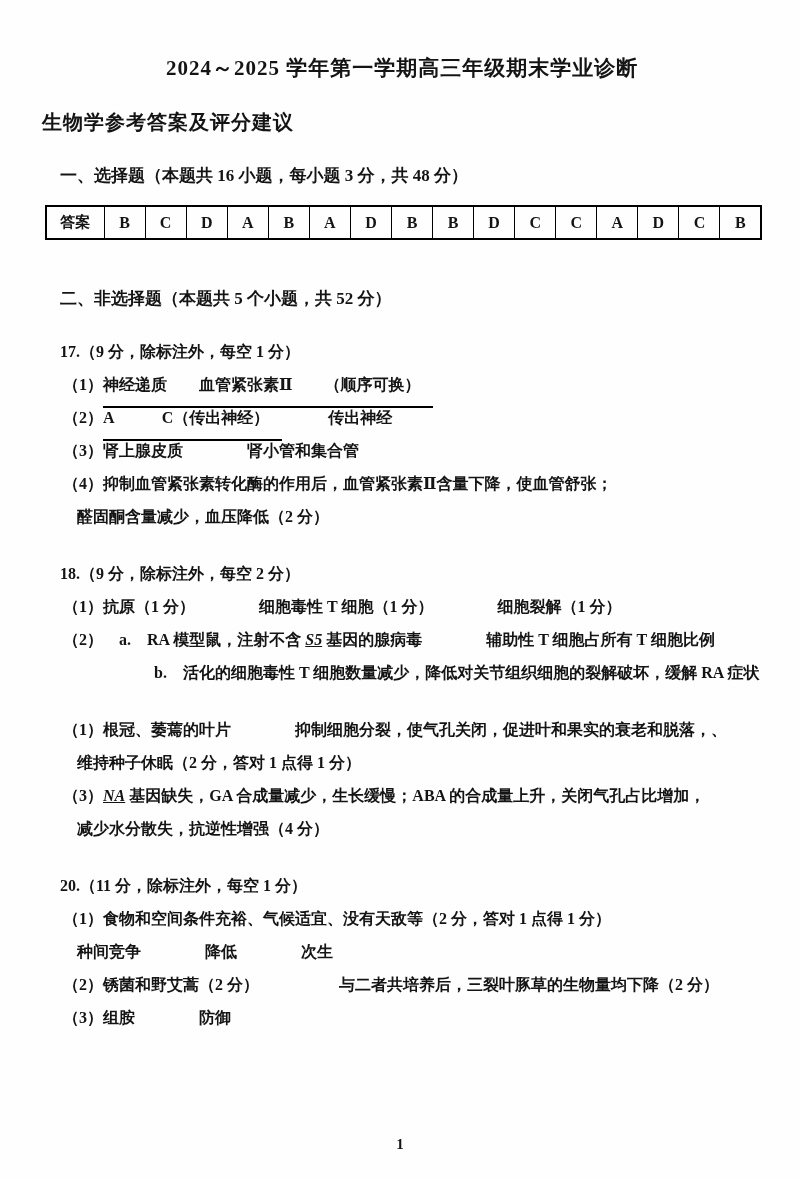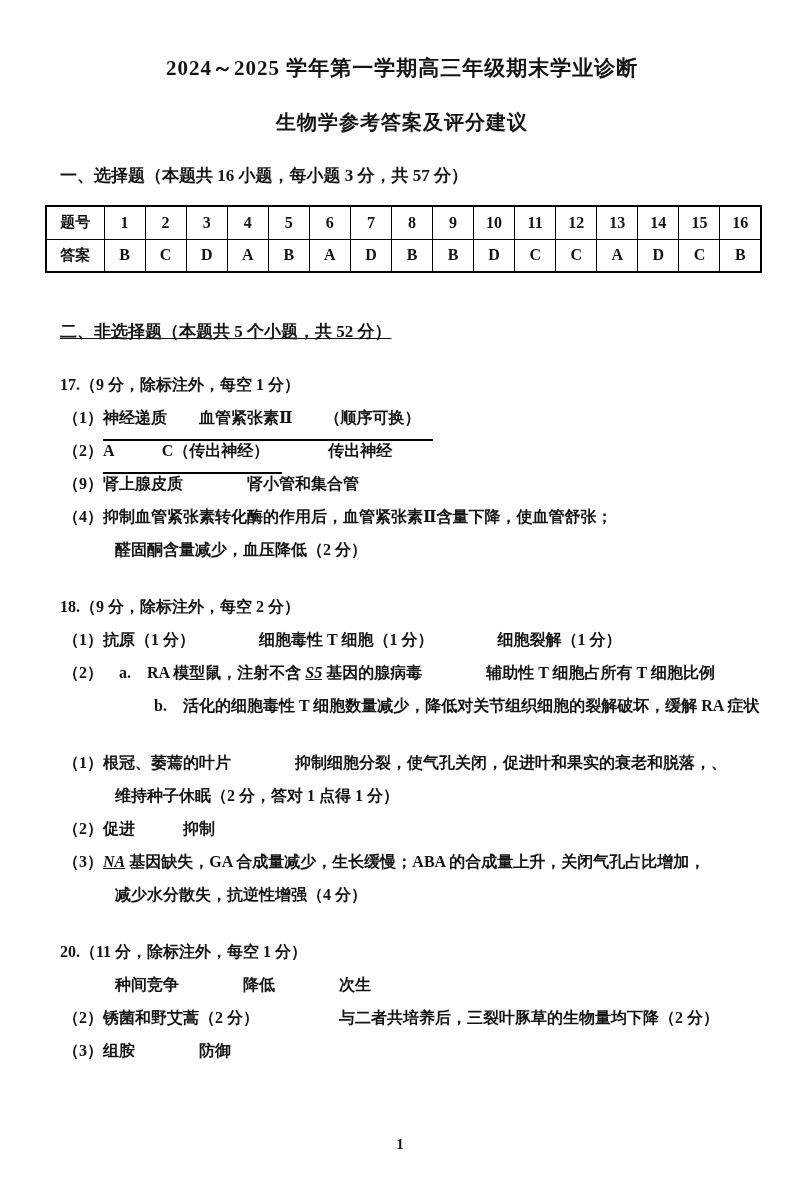--- a/index.html
+++ b/index.html
@@ -22,31 +22,29 @@
   }
   .doc-title {
     margin: 10px 0 0 0;
     font-size: 21px;
     text-align: center;
     letter-spacing: 1px;
   }
   .doc-subtitle {
     margin: 27px 0 0 0;
     font-size: 20px;
-    text-align: center;
     letter-spacing: 1px;
   }
   .sec-heading {
     margin: 28px 0 0 18px;
     font-size: 17px;
     line-height: 24px;
   }
   .sec-heading.second {
     margin-top: 47px;
-    text-decoration: underline;
   }
   table.answers {
     border-collapse: collapse;
     margin: 17px 0 0 3px;
     width: 717px;
     border: 2px solid #000;
     table-layout: fixed;
   }
   table.answers td {
     border: 1px solid #000;
@@ -54,21 +52,21 @@
     vertical-align: middle;
     height: 33px;
     font-size: 16px;
     font-weight: 700;
     padding: 0;
   }
   table.answers td.hdr { width: 58px; font-size: 15px; }
   .q { margin-top: 24px; font-size: 16px; }
   .q .qline  { line-height: 33px; margin-left: 18px; }
   .q .aline  { line-height: 33px; margin-left: 21px; }
-  .q .cont   { margin-left: 63px; padding-left: 10px; }
+  .q .cont   { margin-left: 25px; padding-left: 10px; }
   .q .cont-b { margin-left: 112px; }
   .q:first-of-type { margin-top: 1px; }
   .u {
     border-bottom: 2px solid #000;
     padding-right: 13px;
     padding-bottom: 13px;
   }
   .after-gap { margin-left: 46px; }
   .gene { font-style: italic; text-decoration: underline; }
   .pageno {
@@ -81,43 +79,24 @@
   }
 </style>
 </head>
 <body>
 
 <div class="page">
 
   <h1 class="doc-title">2024～2025 学年第一学期高三年级期末学业诊断</h1>
   <h2 class="doc-subtitle">生物学参考答案及评分建议</h2>
 
-  <div class="sec-heading">一、选择题（本题共 16 小题，每小题 3 分，共 57 分）</div>
+  <div class="sec-heading">一、选择题（本题共 16 小题，每小题 3 分，共 48 分）</div>
 
   <table class="answers">
     <tbody>
-        <tr>
-      <td class="hdr">题号</td>
-      <td>1</td>
-      <td>2</td>
-      <td>3</td>
-      <td>4</td>
-      <td>5</td>
-      <td>6</td>
-      <td>7</td>
-      <td>8</td>
-      <td>9</td>
-      <td>10</td>
-      <td>11</td>
-      <td>12</td>
-      <td>13</td>
-      <td>14</td>
-      <td>15</td>
-      <td>16</td>
-    </tr>
     <tr>
       <td class="hdr">答案</td>
       <td>B</td>
       <td>C</td>
       <td>D</td>
       <td>A</td>
       <td>B</td>
       <td>A</td>
       <td>D</td>
       <td>B</td>
@@ -132,42 +111,42 @@
     </tr>
   </tbody>
     </table>
 
   <div class="sec-heading second">二、非选择题（本题共 5 个小题，共 52 分）</div>
 
   <div class="q">
     <div class="qline">17.（9 分，除标注外，每空 1 分）</div>
     <div class="aline"><span>（1）</span><span class="u">神经递质　　血管紧张素Ⅱ　　（顺序可换）</span></div>
     <div class="aline"><span>（2）</span><span class="u">A　　　C（传出神经）</span><span class="after-gap">传出神经</span></div>
-    <div class="aline">（9）肾上腺皮质　　　　肾小管和集合管</div>
+    <div class="aline">（3）肾上腺皮质　　　　肾小管和集合管</div>
     <div class="aline">（4）抑制血管紧张素转化酶的作用后，血管紧张素Ⅱ含量下降，使血管舒张；</div>
     <div class="aline cont">醛固酮含量减少，血压降低（2 分）</div>
   </div>
 
   <div class="q">
     <div class="qline">18.（9 分，除标注外，每空 2 分）</div>
     <div class="aline">（1）抗原（1 分）　　　　细胞毒性 T 细胞（1 分）　　　　细胞裂解（1 分）</div>
     <div class="aline"><span>（2）　a.　RA 模型鼠，注射不含 </span><span class="gene">S5</span><span> 基因的腺病毒　　　　辅助性 T 细胞占所有 T 细胞比例</span></div>
     <div class="aline cont-b">b.　活化的细胞毒性 T 细胞数量减少，降低对关节组织细胞的裂解破坏，缓解 RA 症状</div>
   </div>
 
   <div class="q">
     <div class="aline">（1）根冠、萎蔫的叶片　　　　抑制细胞分裂，使气孔关闭，促进叶和果实的衰老和脱落，、</div>
     <div class="aline cont">维持种子休眠（2 分，答对 1 点得 1 分）</div>
-    <div class="aline">（2）促进　　　抑制</div>
     <div class="aline"><span>（3）</span><span class="gene">NA</span><span> 基因缺失，GA 合成量减少，生长缓慢；ABA 的合成量上升，关闭气孔占比增加，</span></div>
     <div class="aline cont">减少水分散失，抗逆性增强（4 分）</div>
   </div>
 
   <div class="q">
     <div class="qline">20.（11 分，除标注外，每空 1 分）</div>
+    <div class="aline">（1）食物和空间条件充裕、气候适宜、没有天敌等（2 分，答对 1 点得 1 分）</div>
     <div class="aline cont">种间竞争　　　　降低　　　　次生</div>
     <div class="aline">（2）锈菌和野艾蒿（2 分）　　　　　与二者共培养后，三裂叶豚草的生物量均下降（2 分）</div>
     <div class="aline">（3）组胺　　　　防御</div>
   </div>
 
   <div class="pageno">1</div>
 
 </div>
 
 </body></html>

